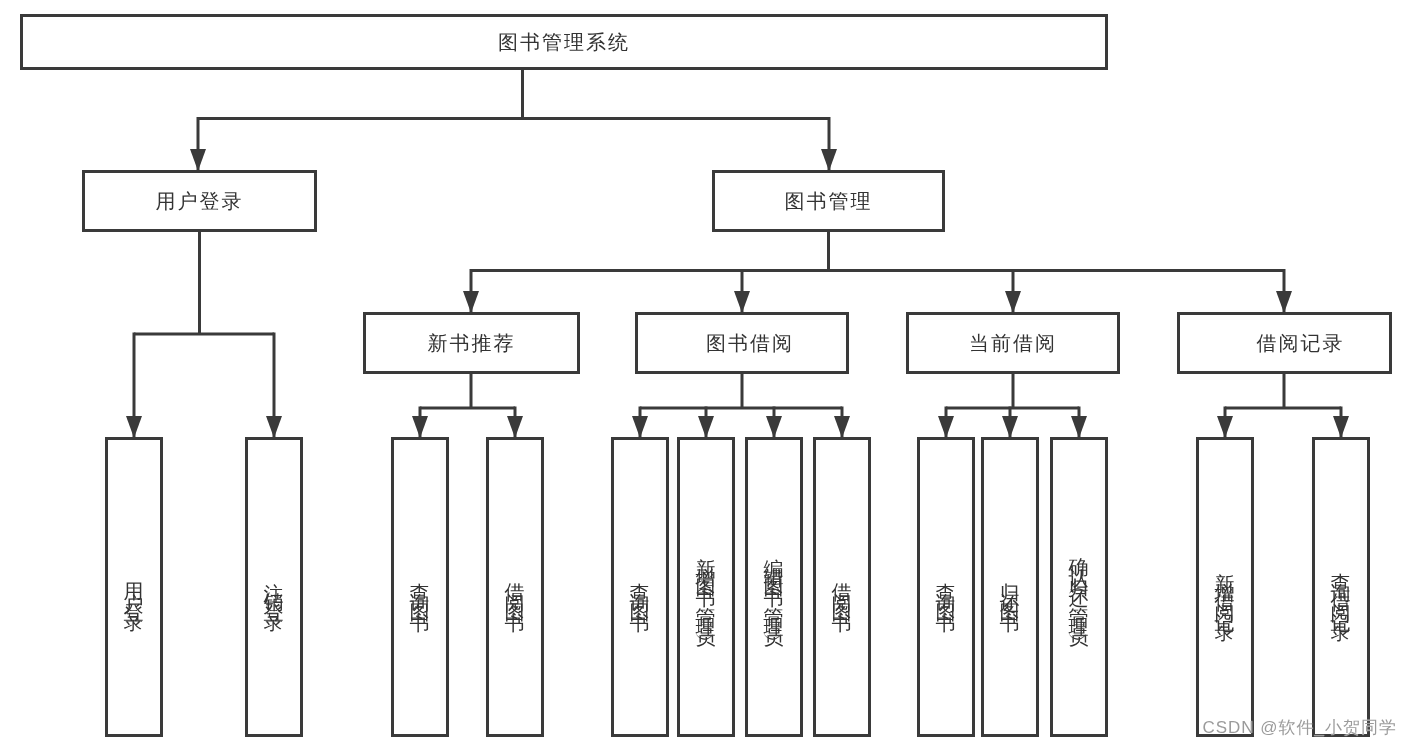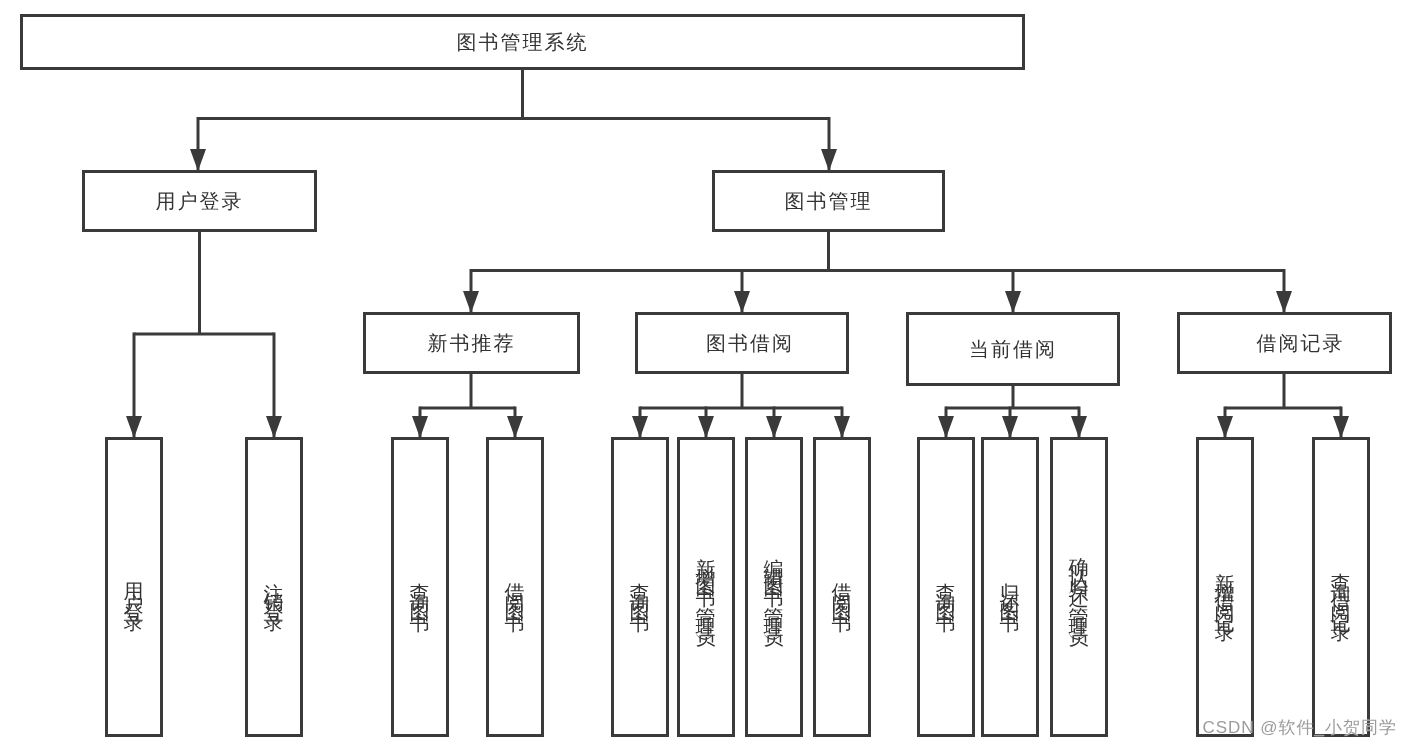--- a/index.html
+++ b/index.html
@@ -46,27 +46,27 @@
 
   .leaf .label {
     writing-mode: vertical-rl;
     text-orientation: mixed;
     letter-spacing: 10px;
     white-space: normal;
     line-height: 1;
   }
 
   
-  .n-root          { left: 20px;   top: 14px;  width: 1005px; height: 56px; text-align: center; }
+  .n-root          { left: 20px;   top: 14px;  width: 1088px; height: 56px; text-align: center; }
   .n-user-login    { left: 82px;   top: 170px; width: 235px;  height: 62px; }
   .n-book-mgmt     { left: 712px;  top: 170px; width: 233px;  height: 62px; }
 
   .n-new-book      { left: 363px;  top: 312px; width: 217px;  height: 62px; }
   .n-book-borrow   { left: 635px;  top: 312px; width: 214px;  height: 62px; padding-left: 16px; }
-  .n-cur-borrow    { left: 906px;  top: 312px; width: 214px;  height: 74px; }
+  .n-cur-borrow    { left: 906px;  top: 312px; width: 214px;  height: 62px; }
   .n-borrow-rec    { left: 1177px; top: 312px; width: 215px;  height: 62px; padding-left: 32px; }
 
   .leaf { top: 437px; width: 58px; height: 300px; }
   .l-user-login    { left: 105px; }
   .l-logout        { left: 245px; }
   .l-nb-query      { left: 391px; }
   .l-nb-borrow     { left: 486px; }
   .l-bb-query      { left: 611px; }
   .l-bb-add        { left: 677px; }
   .l-bb-edit       { left: 745px; }

